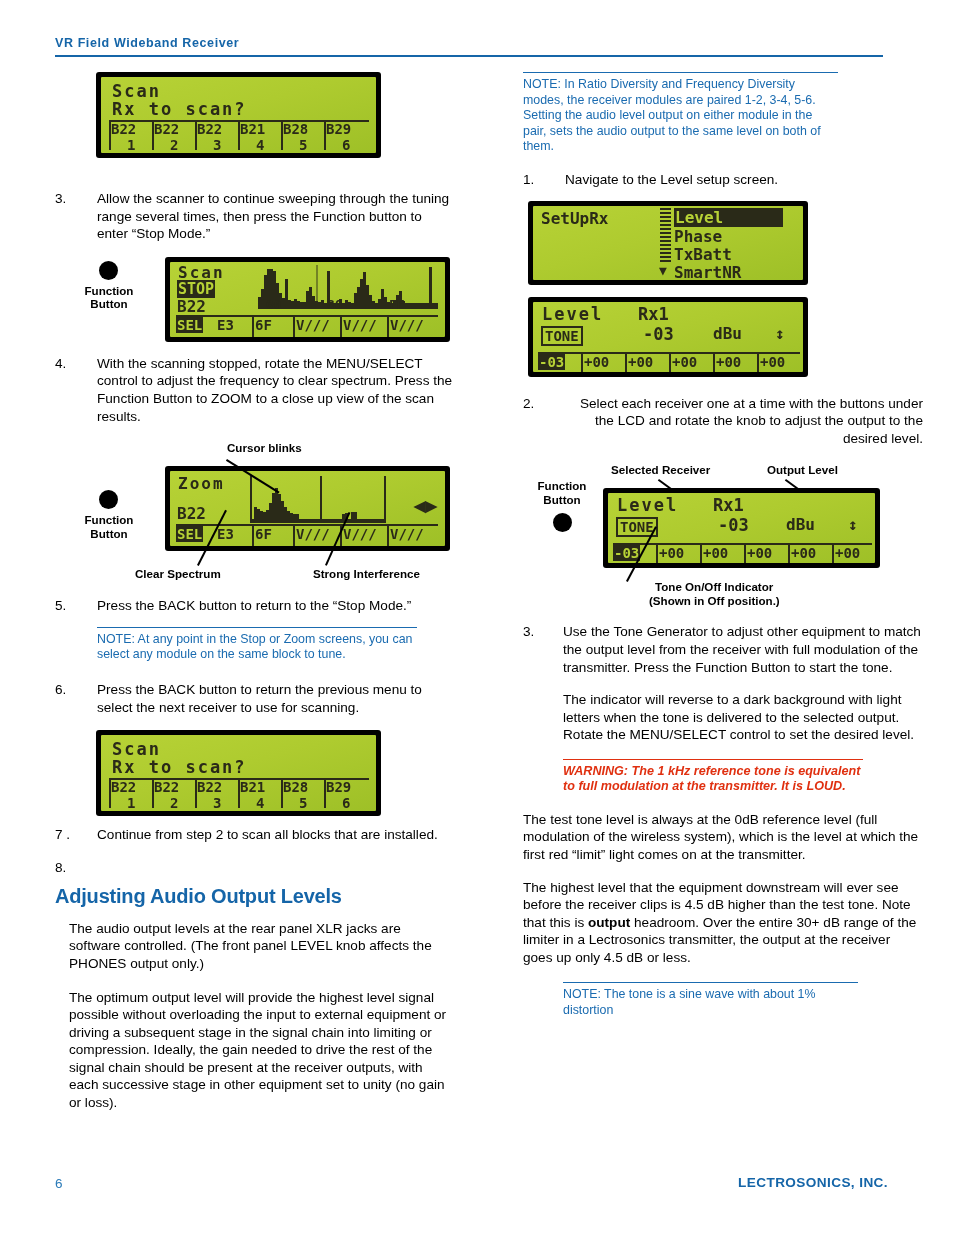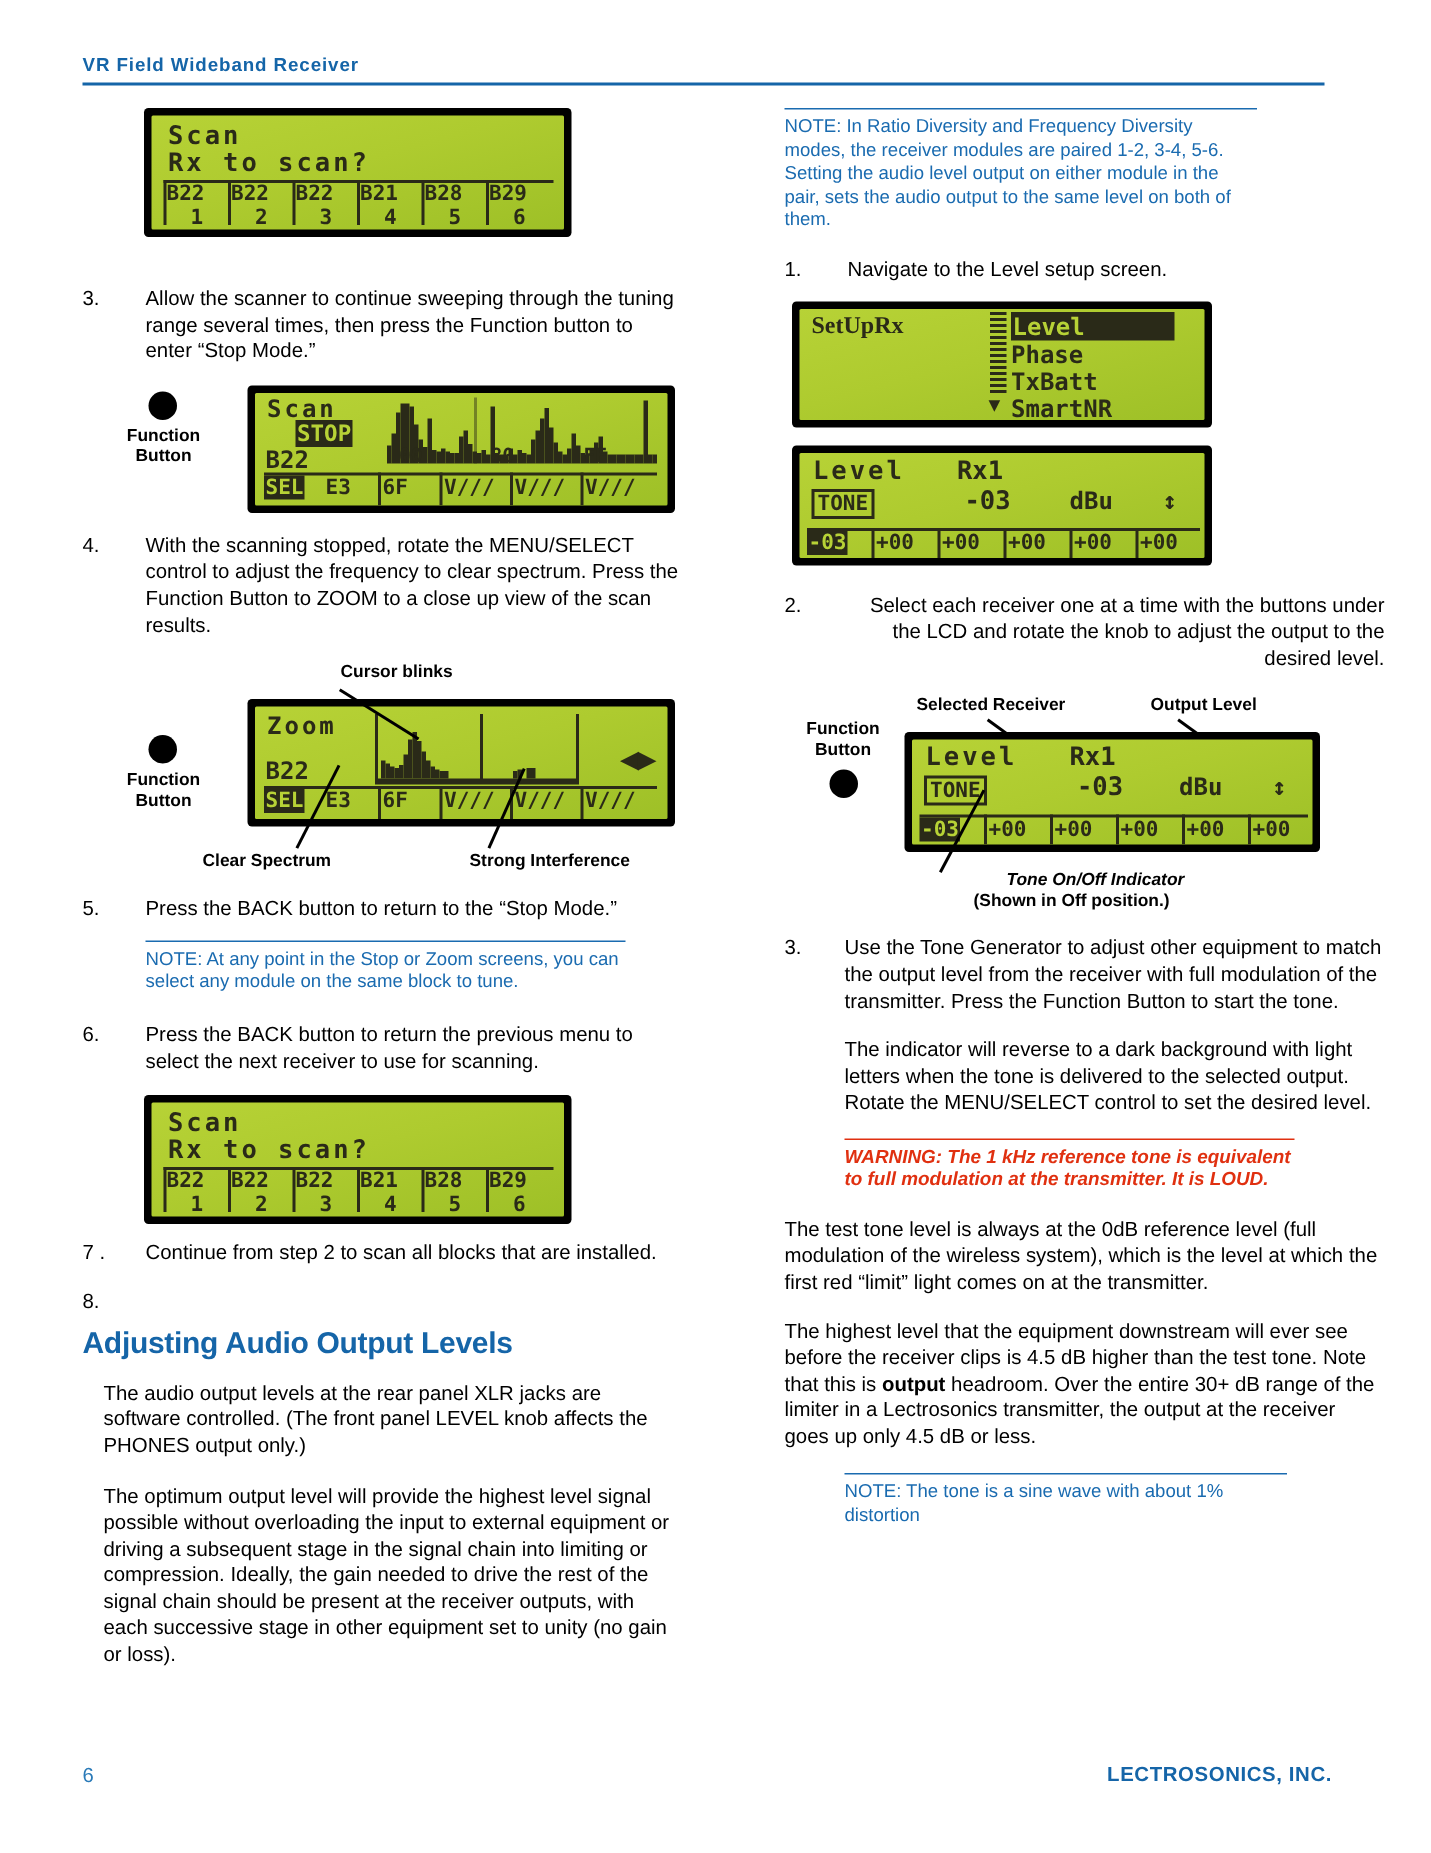--- a/index.html
+++ b/index.html
@@ -228,21 +228,21 @@
   <div style="height:14px;"></div>
 
   <div style="position:relative;height:92px;">
     <div class="fn-dot" style="left:44px;top:4px;"></div>
     <div class="callout" style="left:14px;top:27px;width:80px;white-space:pre-line;">Function
 Button</div>
 
     <div class="lcd" style="position:absolute;left:110px;top:0px;width:285px;height:85px;">
       <div class="lcd-inner">
         <div class="lcd-text" style="left:8px;top:1px;font-size:16px;">Scan</div>
-        <div class="lcd-text lcd-inv" style="left:7px;top:18px;font-size:15px;letter-spacing:0px;margin-left:20px;">STOP</div>
+        <div class="lcd-text lcd-inv" style="left:7px;top:18px;font-size:15px;letter-spacing:0px;">STOP</div>
         <div class="lcd-text" style="left:7px;top:35px;font-size:16px;letter-spacing:0px;">B22</div>
 
         <div style="position:absolute;left:88px;top:3px;width:180px;height:44px;">
           <div class="bar" style="left:0px;width:3px;height:12px;"></div>
           <div class="bar" style="left:3px;width:3px;height:20px;"></div>
           <div class="bar" style="left:6px;width:3px;height:34px;"></div>
           <div class="bar" style="left:9px;width:3px;height:40px;"></div>
           <div class="bar" style="left:12px;width:3px;height:40px;"></div>
           <div class="bar" style="left:15px;width:3px;height:38px;"></div>
           <div class="bar" style="left:18px;width:3px;height:26px;"></div>
@@ -484,21 +484,21 @@
 
   <div class="numbered" style="padding-left:42px;">
     <span class="num">1.</span>
     <span>Navigate to the Level setup screen.</span>
   </div>
 
   <div style="height:12px;"></div>
 
   <div class="lcd" style="width:280px;height:84px;margin-left:5px;">
     <div class="lcd-inner">
-      <div class="lcd-text" style="left:8px;top:3px;font-size:16px;letter-spacing:0px;font-family:Liberation Serif, serif;">SetUpRx</div>
+      <div class="lcd-text" style="left:8px;top:3px;font-size:16px;letter-spacing:0px;">SetUpRx</div>
 
       <div style="position:absolute;left:127px;top:2px;width:11px;height:54px;background:repeating-linear-gradient(0deg,#2a2a18 0 2px,transparent 2px 4px);"></div>
       <div class="lcd-text lcd-inv" style="left:141px;top:2px;font-size:16px;letter-spacing:0px;padding-right:60px;">Level</div>
       <div class="lcd-text" style="left:141px;top:21px;font-size:16px;letter-spacing:0px;">Phase</div>
       <div class="lcd-text" style="left:141px;top:39px;font-size:16px;letter-spacing:0px;">TxBatt</div>
       <div class="lcd-text" style="left:126px;top:57px;font-size:13px;letter-spacing:0px;">▼</div>
       <div class="lcd-text" style="left:141px;top:57px;font-size:16px;letter-spacing:0px;">SmartNR</div>
     </div>
   </div>
 
@@ -570,21 +570,21 @@
           <div class="lcd-text" style="left:139px;top:52px;font-size:14px;letter-spacing:0px;">+00</div>
           <div class="vline" style="left:180px;top:50px;width:2px;height:20px;"></div>
           <div class="lcd-text" style="left:183px;top:52px;font-size:14px;letter-spacing:0px;">+00</div>
           <div class="vline" style="left:224px;top:50px;width:2px;height:20px;"></div>
           <div class="lcd-text" style="left:227px;top:52px;font-size:14px;letter-spacing:0px;">+00</div>
         </div>
       </div>
     </div>
 
     <div class="leader" style="left:103px;top:118px;width:62px;transform:rotate(-62deg);"></div>
-    <div class="callout" style="left:148px;top:117px;font-style:italic;">Tone On/Off Indicator</div>
+    <div class="callout" style="left:132px;top:117px;">Tone On/Off Indicator</div>
     <div class="callout" style="left:126px;top:131px;">(Shown in Off position.)</div>
   </div>
 
   <div style="height:12px;"></div>
 
   <div class="numbered" style="padding-left:40px;">
     <span class="num">3.</span>
     <span>Use the Tone Generator to adjust other equipment to match the output level from the receiver with full modulation of the transmitter. Press the Function Button to start the tone.</span>
   </div>
 

